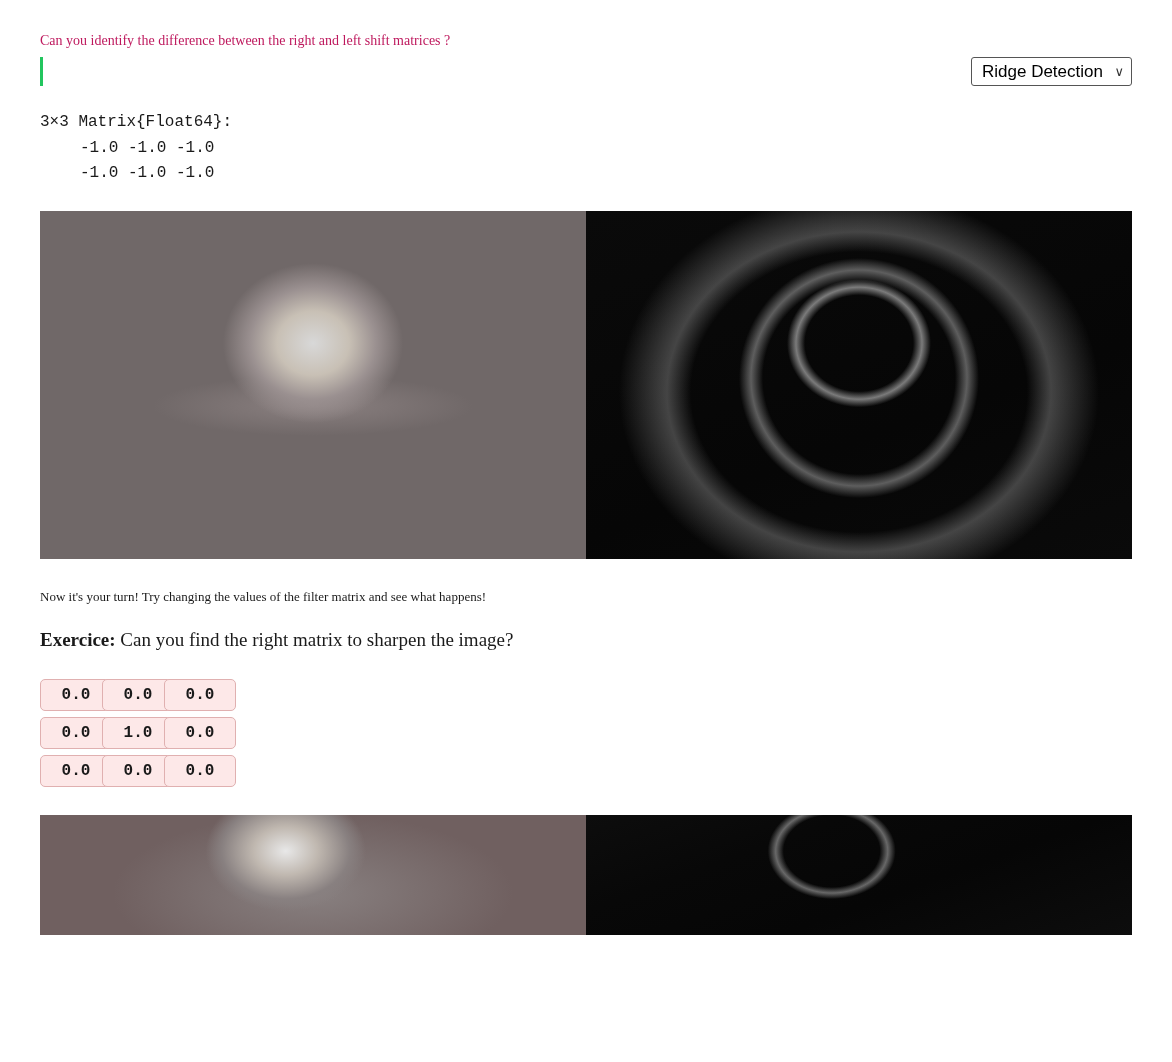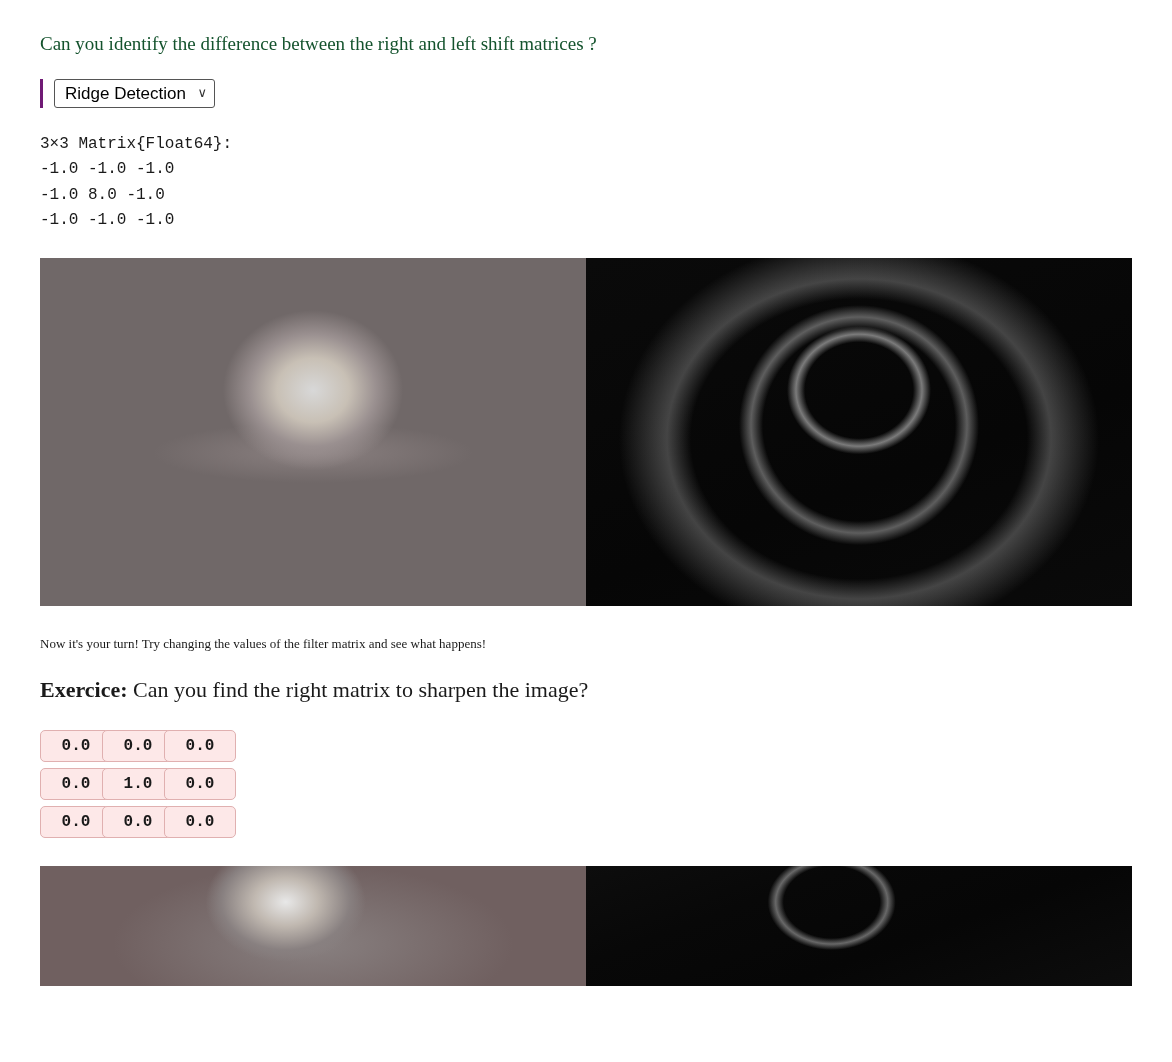--- a/index.html
+++ b/index.html
@@ -12,31 +12,32 @@
       font-family: Georgia, 'Times New Roman', serif;
       font-size: 18px;
       line-height: 1.5;
       color: #1a1a1a;
       background: #ffffff;
       padding: 30px 40px;
       max-width: 1172px;
     }
 
     .question-text {
-      font-size: 19px;
-      margin-bottom: 20px;
-      color: #14532d;
+      font-size: 14px;
+      margin-bottom: 6px;
+      color: #be185d;
     }
 
     .dropdown-container {
       display: flex;
       align-items: center;
       margin-bottom: 24px;
-      border-left: 3px solid #701a75;
+      border-left: 3px solid #22c55e;
       padding-left: 11px;
+      justify-content: flex-end;
     }
 
     .filter-select {
       font-size: 17px;
       padding: 4px 10px;
       border: 1.5px solid #555;
       border-radius: 3px;
       background: #fff;
       cursor: pointer;
       appearance: none;
@@ -68,20 +69,21 @@
       line-height: 1.6;
       color: #1a1a1a;
     }
 
     .matrix-title {
       margin-bottom: 15px;
     }
 
     .matrix-row {
       display: block;
+      margin-left: 40px;
     }
 
     .images-container {
       display: flex;
       gap: 0;
       margin-bottom: 28px;
       width: 100%;
     }
 
     .image-panel {
@@ -122,21 +124,21 @@
         linear-gradient(160deg, #0a0a0a 0%, #080808 30%, #060606 60%, #0a0a0a 100%);
     }
 
     .description-text {
       font-size: 13px;
       margin-bottom: 20px;
       color: #1a1a1a;
     }
 
     .exercise-text {
-      font-size: 22px;
+      font-size: 19px;
       margin-bottom: 24px;
       color: #1a1a1a;
     }
 
     .exercise-label {
       font-weight: bold;
     }
 
     .matrix-input-grid {
       display: grid;
@@ -201,21 +203,20 @@
 <div class="dropdown-container">
   <div class="select-wrapper">
     <select class="filter-select">
     <option value="Ridge Detection">Ridge Detection</option><option value="Edge Detection">Edge Detection</option><option value="Sharpen">Sharpen</option><option value="Blur">Blur</option><option value="Identity">Identity</option></select>
   </div>
 </div>
 
 <div class="matrix-block">
   <span class="matrix-title">3×3 Matrix{Float64}:</span>
   <span class="matrix-row"> -1.0  -1.0  -1.0</span>
-  <span class="matrix-row"> -1.0   8.0  -1.0</span>
   <span class="matrix-row"> -1.0  -1.0  -1.0</span>
 </div>
 
 <div class="images-container">
   <div class="image-panel image-left">
     <div class="coffee-original"></div>
   </div>
   <div class="image-panel image-right">
     <div class="coffee-ridge"></div>
   </div>

